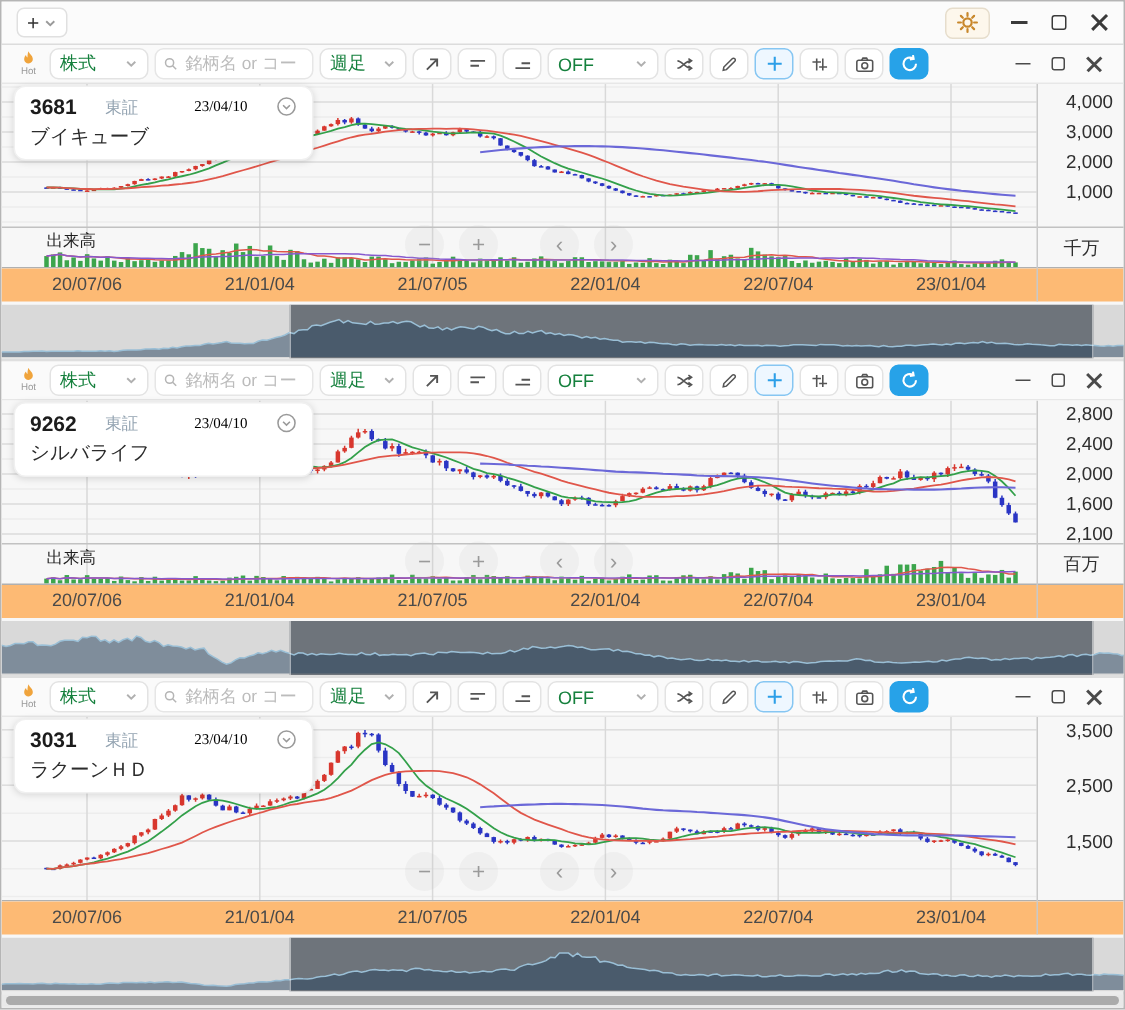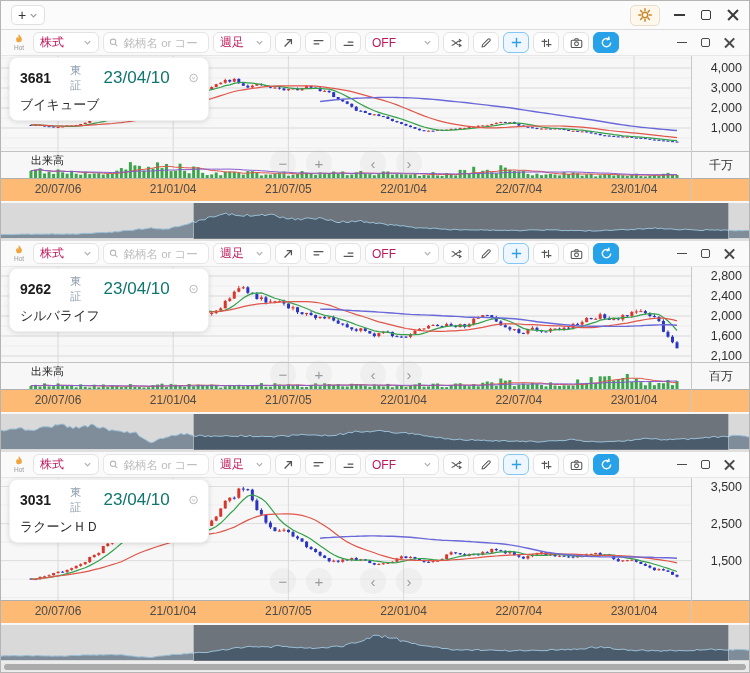--- a/index.html
+++ b/index.html
@@ -18,21 +18,21 @@
   .ctl-x{position:relative;width:12px;height:12px;display:inline-block;}
   .ctl-x::before,.ctl-x::after{content:"";position:absolute;left:-1px;top:5px;width:14px;height:1.8px;background:#3a3a3a;}
   .ctl-x::before{transform:rotate(45deg);}  .ctl-x::after{transform:rotate(-45deg);}
 
   
   .stack{background:#dfdfdf;}
   .chart-window{height:209px;margin-bottom:2px;background:#f7f7f7;position:relative;}
   .toolbar{height:26px;background:#fafafa;border-bottom:1px solid #e7e7e7;display:flex;align-items:center;gap:4px;padding:0 8px;}
   .hot{display:flex;flex-direction:column;align-items:center;width:20px;line-height:1;}
   .hot-label{font-size:6.5px;color:#9a9a9a;margin-top:-1px;}
-  .tb-select{display:flex;align-items:center;height:21px;border:1px solid #e3e3e3;border-radius:6px;background:#fff;padding:0 6px;font-size:12px;color:#be185d;gap:8px;}
+  .tb-select{display:flex;align-items:center;height:21px;border:1px solid #e3e3e3;border-radius:6px;background:#fff;padding:0 6px;font-size:12px;color:#15803d;gap:8px;}
   .tb-select .grow{flex:1;}
   .search-box{display:flex;align-items:center;height:21px;width:106px;border:1px solid #e6e6e6;border-radius:6px;background:#fff;padding:0 5px;gap:3px;}
   .search-box input{border:none;outline:none;width:100%;font-size:11.5px;color:#333;background:transparent;font-family:inherit;}
   .search-box input::placeholder{color:#bcbcbc;}
   .tb-btn{display:flex;align-items:center;justify-content:center;width:26px;height:21px;border:1px solid #e3e3e3;border-radius:6px;background:#fff;padding:0;}
   .tb-btn.active{border-color:#86c6f2;background:#eef7ff;}
   .tb-btn.primary{border-color:#27a2e8;background:#27a2e8;}
   .win-ctls{margin-left:auto;display:flex;align-items:center;gap:14px;padding-right:6px;}
   .sm-min{width:10px;height:1.8px;background:#4a4a4a;display:inline-block;}
   .sm-max{width:9px;height:9px;border:1.5px solid #4a4a4a;border-radius:2px;display:inline-block;}
@@ -40,21 +40,21 @@
   .sm-x::before,.sm-x::after{content:"";position:absolute;left:-1px;top:5px;width:13px;height:1.6px;background:#4a4a4a;}
   .sm-x::before{transform:rotate(45deg);} .sm-x::after{transform:rotate(-45deg);}
 
   .chart-body{position:relative;height:123px;background:#f7f7f7;}
   .chart-svg{position:absolute;left:0;top:0;}
 
   .info-box{position:absolute;left:8px;top:1px;width:200px;background:#fff;border:1px solid #f0f0f0;border-radius:8px;box-shadow:0 1px 5px rgba(0,0,0,.13);padding:5px 10px 6px;z-index:5;}
   .info-row1{display:flex;align-items:center;gap:19px;}
   .info-code{font-size:14px;font-weight:bold;color:#1c1c1c;}
   .info-exch{font-size:11px;color:#93a3b1;}
-  .info-date{margin-left:auto;font-size:17px;color:#0f766e;}
+  .info-date{margin-left:auto;font-size:10px;color:#000000;font-family:Liberation Serif, serif;}
   .info-row2{font-size:13px;color:#2b2b2b;margin-top:3px;}
 
   .y-label{position:absolute;right:7px;width:60px;text-align:right;font-size:12.5px;color:#2f2f2f;line-height:16px;}
   .vol-caption{position:absolute;font-size:11px;color:#1f1f1f;z-index:2;}
   .vol-unit{position:absolute;left:690px;width:60px;text-align:center;font-size:12px;color:#2f2f2f;}
 
   .pane-controls{position:absolute;left:0;width:690px;display:flex;justify-content:center;gap:10px;z-index:3;}
   .pc-btn{width:26px;height:26px;border-radius:50%;background:rgba(190,190,190,.14);color:#9a9a9a;font-size:15px;display:flex;align-items:center;justify-content:center;border:none;}
   .pc-gap{width:8px;}
 

